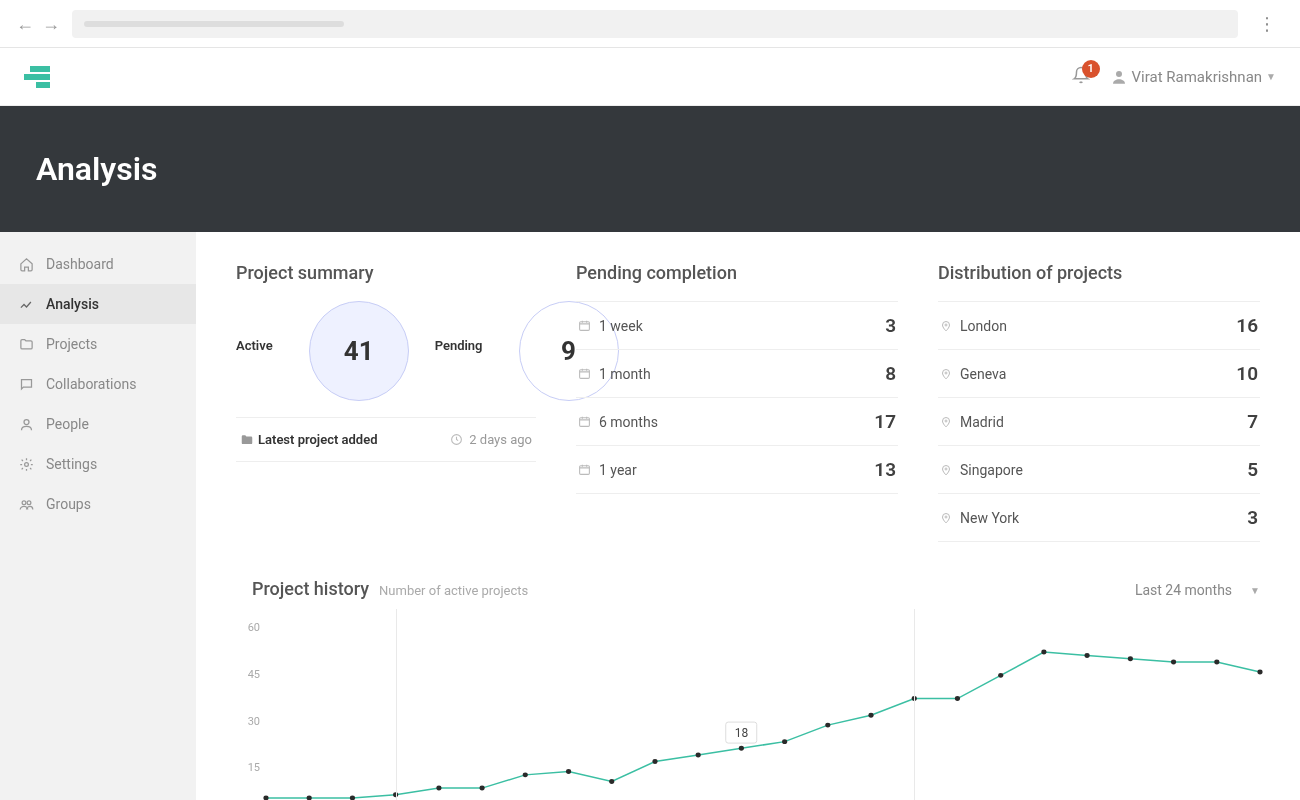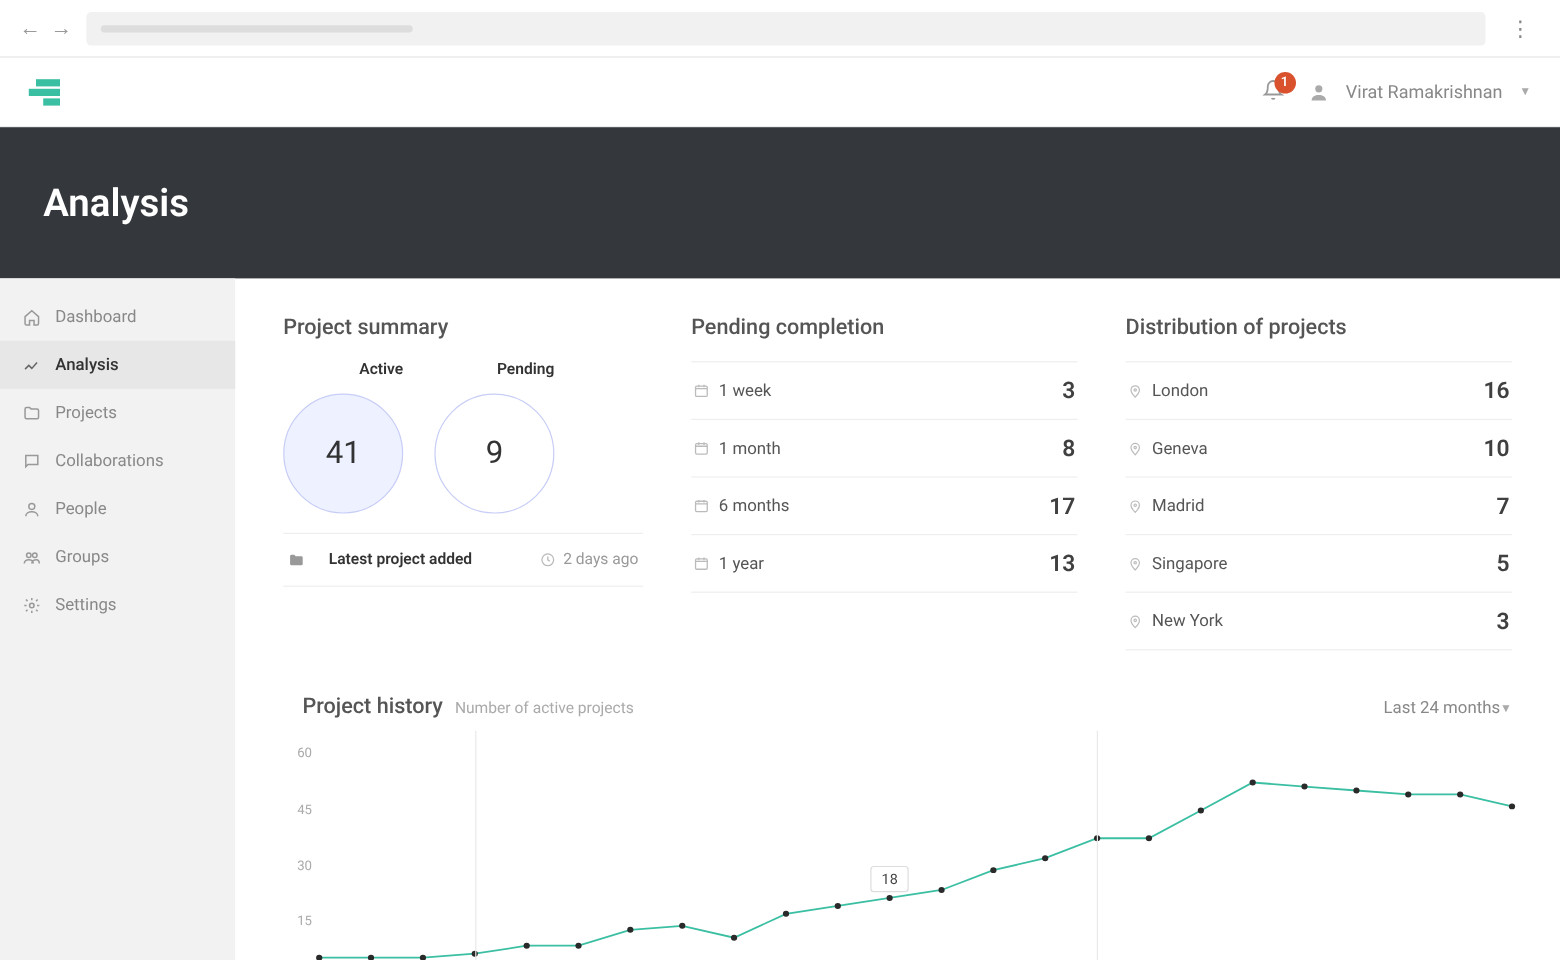--- a/index.html
+++ b/index.html
@@ -12,60 +12,60 @@
 .browser-menu { color: #888; font-size: 18px; padding: 0 8px; }
 
 .topbar { display: flex; align-items: center; justify-content: space-between; height: 58px; padding: 0 24px; border-bottom: 1px solid #eee; }
 .logo { display: flex; flex-direction: column; gap: 2px; }
 .logo-bar1 { width: 20px; height: 6px; background: #3bbfa3; margin-left: 6px; }
 .logo-bar2 { width: 26px; height: 6px; background: #3bbfa3; }
 .logo-bar3 { width: 14px; height: 6px; background: #3bbfa3; margin-left: 12px; }
 .top-right { display: flex; align-items: center; gap: 20px; }
 .bell-wrap { position: relative; color: #999; }
 .badge { position: absolute; top: -6px; right: -10px; background: #d9522d; color: #fff; font-size: 11px; width: 18px; height: 18px; border-radius: 9px; display: flex; align-items: center; justify-content: center; font-weight: 600; }
-.user-area { display: flex; align-items: center; gap: 14px; color: #888; font-size: 15px; text-align: right; }
+.user-area { display: flex; align-items: center; gap: 4px; color: #888; font-size: 15px; text-align: right; }
 .avatar-icon { color: #aaa; }
 .caret { font-size: 10px; color: #aaa; }
 
 .hero { background: #34383c; color: #fff; padding: 44px 36px; }
 .hero h1 { font-size: 32px; font-weight: 600; }
 
 .body-area { display: flex; }
 .sidebar { width: 196px; background: #f2f2f2; min-height: 560px; padding-top: 12px; }
 .sidebar-item { display: flex; align-items: center; gap: 12px; padding: 12px 18px; color: #888; font-size: 14px; cursor: pointer; }
 .sidebar-item.active { background: #e7e7e7; color: #333; font-weight: 500; }
 .sidebar-icon { width: 16px; display: flex; align-items: center; justify-content: center; color: #999; }
 .sidebar-item.active .sidebar-icon { color: #666; }
 
 .main { flex: 1; padding: 30px 40px; }
 .row1 { display: flex; gap: 40px; margin-bottom: 36px; }
 .section-title { font-size: 18px; color: #555; font-weight: 500; margin-bottom: 18px; }
 
 .summary { width: 300px; }
 .summary-cols { display: flex; gap: 26px; margin-bottom: 16px; }
-.summary-col { display: flex; flex-direction: column; align-items: flex-end; }
+.summary-col { display: flex; flex-direction: row; align-items: center; gap: 36px; }
 .summary-label { font-size: 13px; font-weight: 600; color: #333; margin-bottom: 12px; }
-.circle { width: 100px; height: 100px; border-radius: 50%; display: flex; align-items: center; justify-content: center; font-size: 26px; font-weight: 400; color: #333; }
+.circle { width: 100px; height: 100px; border-radius: 50%; display: flex; align-items: center; justify-content: center; font-size: 26px; font-weight: 700; color: #333; }
 .circle-active { background: #eef1ff; border: 1px solid #c7cdf6; }
 .circle-pending { border: 1px solid #c7cdf6; }
 .latest-row { display: flex; align-items: center; justify-content: space-between; border-top: 1px solid #eee; border-bottom: 1px solid #eee; padding: 14px 4px; font-size: 13px; }
-.latest-left { display: flex; align-items: center; gap: 20px; color: #333; font-weight: 600; }
+.latest-left { display: flex; align-items: center; gap: 4px; color: #333; font-weight: 600; }
 .latest-right { display: flex; align-items: center; gap: 6px; color: #999; font-size: 13px; }
 
 .col { flex: 1; }
 .subtitle { font-size: 13px; color: #aaa; margin-bottom: 14px; }
 .list-row { display: flex; align-items: center; justify-content: space-between; border-top: 1px solid #eee; padding: 12px 2px; font-size: 14px; }
 .list-row:last-child { border-bottom: 1px solid #eee; }
 .list-left { display: flex; align-items: center; gap: 8px; color: #555; }
 .list-right { font-weight: 600; font-size: 19px; color: #404040; }
 
 .history-header { display: flex; align-items: baseline; justify-content: space-between; margin-bottom: 10px; }
 .history-title-wrap { display: flex; align-items: baseline; gap: 10px; margin-left: 16px; }
 .history-sub { font-size: 13px; color: #aaa; }
-.history-range { display: flex; align-items: center; gap: 0; color: #888; font-size: 14px; cursor: pointer; justify-content: center; }
+.history-range { display: flex; align-items: center; gap: 18px; color: #888; font-size: 14px; cursor: pointer; justify-content: center; }
 
 .chart-wrap { position: relative; }
 .y-axis { position: absolute; left: 0; top: 12px; height: 200px; display: flex; flex-direction: column; justify-content: space-between; }
 .y-tick { font-size: 11px; color: #aaa; text-align: right; width: 24px; }
 .chart-area { margin-left: 30px; height: 200px; position: relative; border-bottom: 1px solid #e5e5e5; }
 .vdiv { position: absolute; top: 0; bottom: 0; width: 1px; background: #e9e9e9; }
 .tooltip-box { position: absolute; background: #fff; border: 1px solid #ddd; border-radius: 3px; padding: 3px 8px; font-size: 12px; color: #444; transform: translate(-50%, -120%); }
 
 svg.line-chart { position: absolute; left: 0; top: 0; width: 100%; height: 100%; overflow: visible; }
 .chart-path { fill: none; stroke: #3bbfa3; stroke-width: 1.5; }
@@ -153,35 +153,35 @@
           <svg width="15" height="15" viewBox="0 0 24 24" fill="none" stroke="currentColor" stroke-width="2">
             <circle cx="12" cy="8" r="4"></circle>
             <path d="M4 21c0-4 4-6 8-6s8 2 8 6"></path>
           </svg>
         </span>
         <span>People</span>
       </div>
       <div class="sidebar-item">
         <span class="sidebar-icon">
           <svg width="15" height="15" viewBox="0 0 24 24" fill="none" stroke="currentColor" stroke-width="2">
+            <circle cx="12" cy="12" r="3"></circle>
+            <path d="M12 2v3M12 19v3M4.2 4.2l2.1 2.1M17.7 17.7l2.1 2.1M2 12h3M19 12h3M4.2 19.8l2.1-2.1M17.7 6.3l2.1-2.1"></path>
+          </svg>
+        </span>
+        <span>Settings</span>
+      </div>
+      <div class="sidebar-item">
+        <span class="sidebar-icon">
+          <svg width="15" height="15" viewBox="0 0 24 24" fill="none" stroke="currentColor" stroke-width="2">
             <circle cx="8" cy="9" r="3"></circle>
             <circle cx="16" cy="9" r="3"></circle>
             <path d="M2 20c0-3 3-5 6-5s6 2 6 5M12 20c0-3 3-5 6-5s4 2 4 5"></path>
           </svg>
         </span>
         <span>Groups</span>
-      </div>
-      <div class="sidebar-item">
-        <span class="sidebar-icon">
-          <svg width="15" height="15" viewBox="0 0 24 24" fill="none" stroke="currentColor" stroke-width="2">
-            <circle cx="12" cy="12" r="3"></circle>
-            <path d="M12 2v3M12 19v3M4.2 4.2l2.1 2.1M17.7 17.7l2.1 2.1M2 12h3M19 12h3M4.2 19.8l2.1-2.1M17.7 6.3l2.1-2.1"></path>
-          </svg>
-        </span>
-        <span>Settings</span>
       </div>
     </div>
 
   <div class="main">
     <div class="row1">
 
       <div class="summary">
         <div class="section-title">Project summary</div>
         <div class="summary-cols">
           <div class="summary-col">

